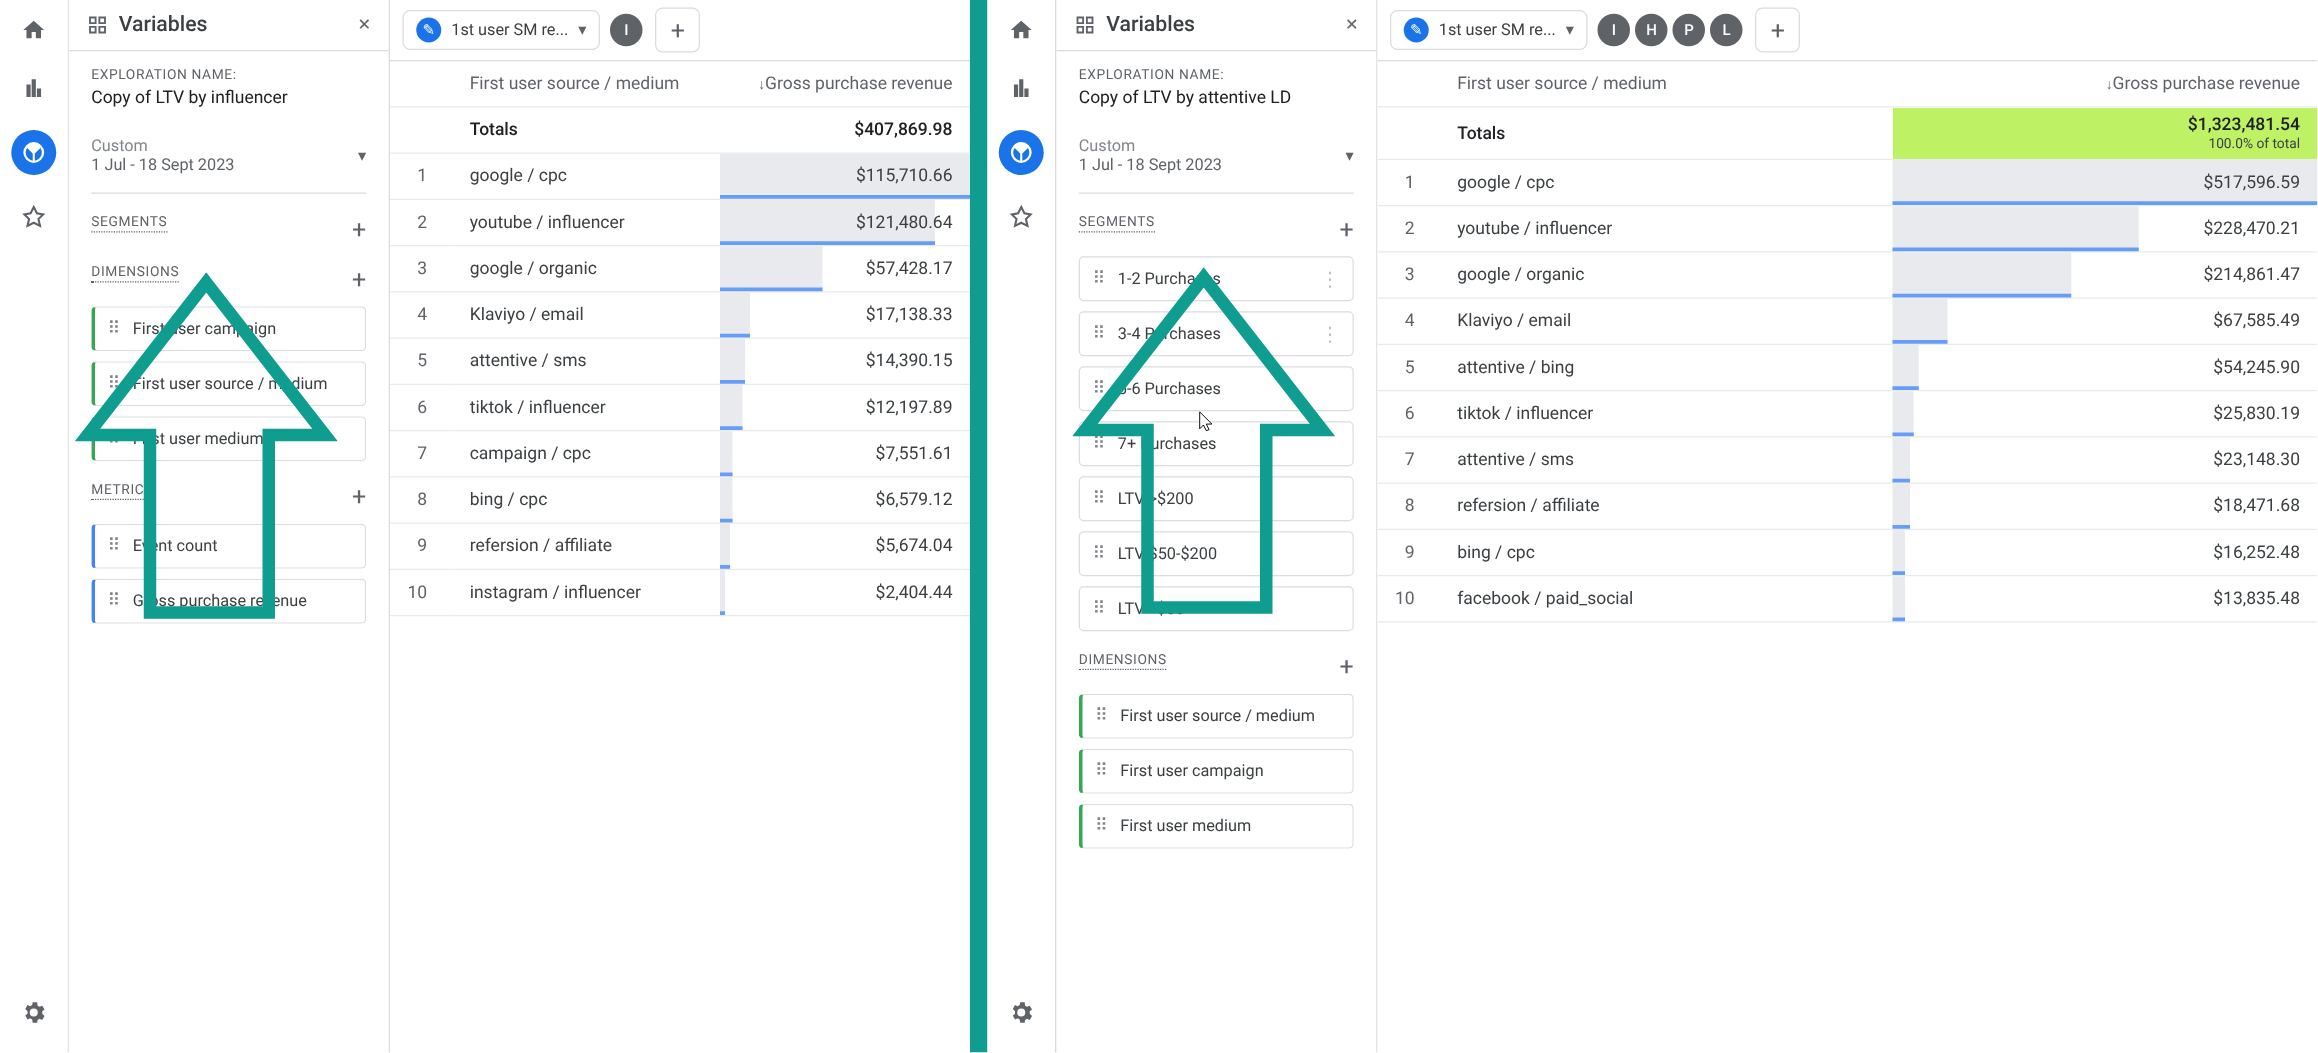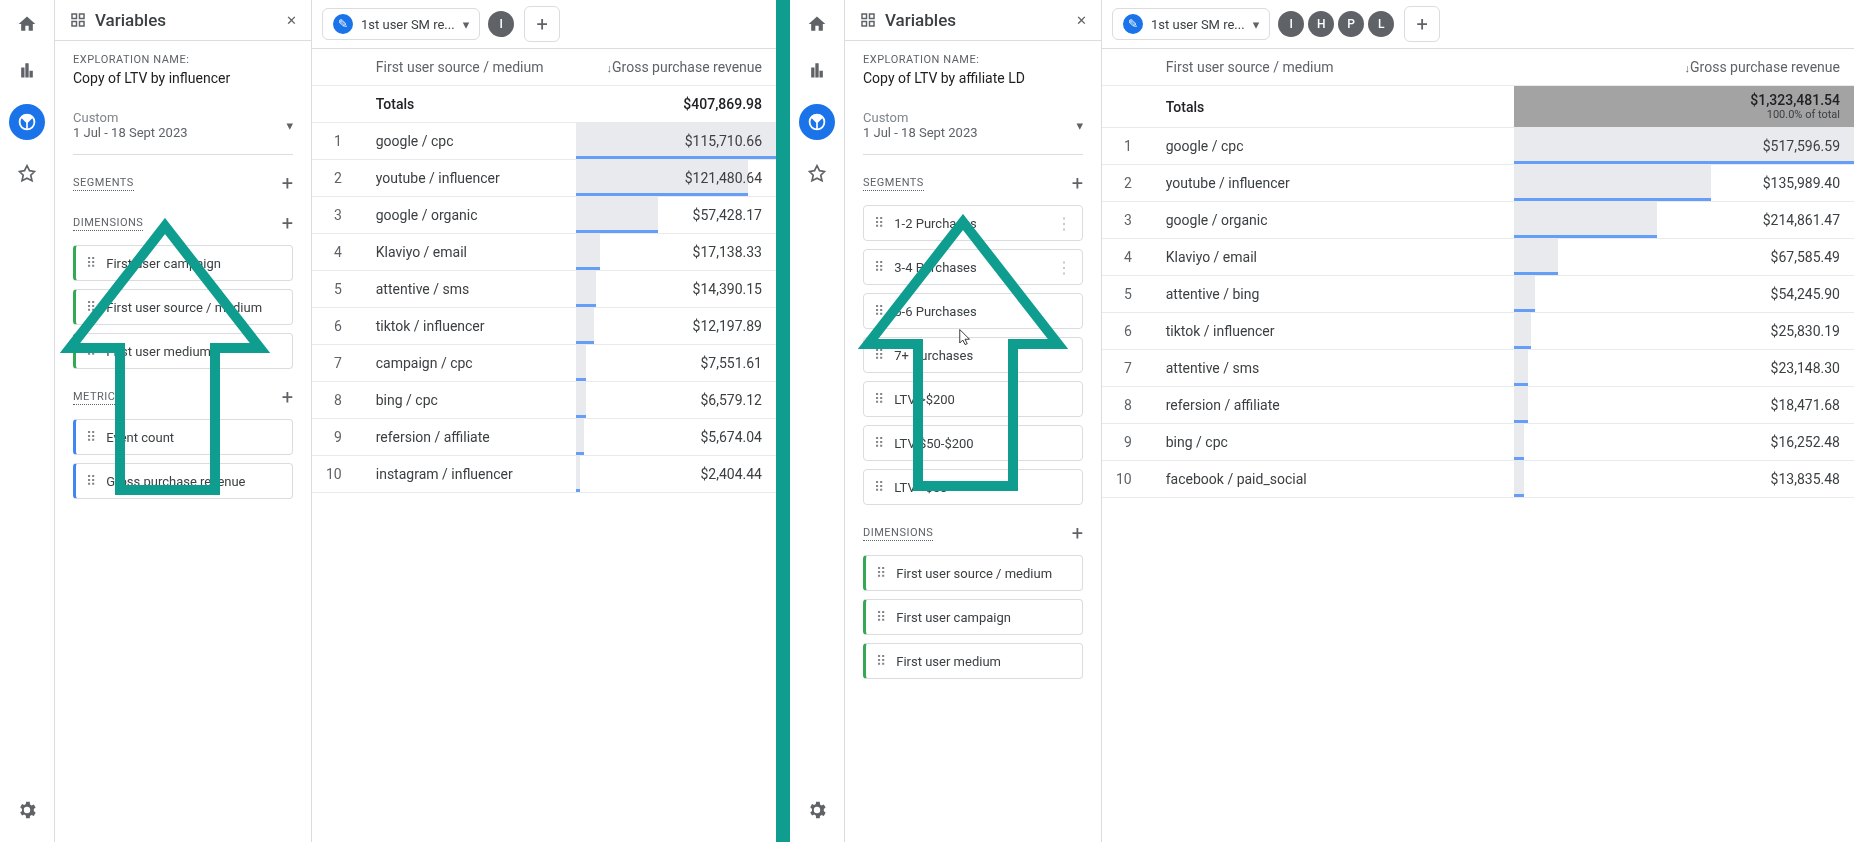--- a/index.html
+++ b/index.html
@@ -22,21 +22,21 @@
 .var-header .close { color: #5f6368; cursor: pointer; }
 
 .var-body { padding: 12px 18px; overflow-y: auto; }
 .vlabel { font-size: 11px; letter-spacing: 0.5px; color: #5f6368; text-transform: uppercase; margin-bottom: 4px; }
 .vlabel.dotted { border-bottom: 1px dotted #5f6368; display: inline-block; padding-bottom: 1px; }
 .expname { font-size: 14px; color: #202124; margin-bottom: 18px; }
 .date-sel { display: flex; align-items: center; justify-content: space-between; color: #5f6368; padding: 6px 0 14px 0; border-bottom: 1px solid #dadce0; cursor: pointer; }
 .date-sel .dtype { font-size: 13px; color: #80868b; }
 .date-sel .drange { font-size: 13px; }
 
-.section-hdr { display: flex; align-items: flex-end; justify-content: space-between; margin-top: 16px; margin-bottom: 10px; }
+.section-hdr { display: flex; align-items: flex-start; justify-content: space-between; margin-top: 16px; margin-bottom: 10px; }
 .section-hdr .plus { color: #5f6368; font-size: 20px; cursor: pointer; }
 
 .chip { display: flex; align-items: center; border: 1px solid #dadce0; border-radius: 4px; padding: 8px 10px; margin-bottom: 8px; font-size: 13px; color: #3c4043; cursor: grab; min-height: 36px; }
 .chip .drag { color: #80868b; margin-right: 10px; font-size: 14px; line-height: 1; }
 .chip.dim { border-left: 3px solid #34a853; }
 .chip.met { border-left: 3px solid #4285f4; }
 .chip.seg { position: relative; }
 .chip.seg .seg-dots { position: absolute; right: 10px; color: #bdc1c6; font-size: 16px; }
 
 .canvas { flex: 1; display: flex; flex-direction: column; background: #fff; }
@@ -51,21 +51,21 @@
 .data-area { flex: 1; overflow: auto; }
 .data-table { width: 100%; border-collapse: collapse; }
 .data-table th, .data-table td { padding: 10px 14px; font-size: 14px; border-bottom: 1px solid #e8eaed; }
 .data-table th { font-weight: 400; color: #5f6368; text-align: left; }
 .data-table th.col-dim { text-align: left; }
 .data-table th.col-rev { text-align: right; }
 .data-table td.idx { width: 40px; text-align: right; color: #5f6368; padding-right: 20px; }
 .data-table td.dim { text-align: left; }
 .data-table td.rev { text-align: right; position: relative; padding-left: 6px; }
 .totals-row td { font-weight: 500; color: #202124; }
-.totals-row td.rev.highlighted { background: #a3a3a3; padding-top: 6px; padding-bottom: 6px; }
+.totals-row td.rev.highlighted { background: #bef264; padding-top: 6px; padding-bottom: 6px; }
 .totals-row .pct { display: block; font-size: 11px; font-weight: 400; color: #3c4043; }
 .bar-bg { position: absolute; left: 0; top: 0; bottom: 0; background: #e8eaed; z-index: 0; }
 .bar-under { position: absolute; left: 0; bottom: 0; height: 3px; background: #669df6; z-index: 1; }
 .rev .val { position: relative; z-index: 2; }
 
 .arrow-overlay { position: absolute; pointer-events: none; z-index: 50; }
 .arrow-overlay svg { stroke: #0f9d8f; fill: none; stroke-width: 10; }
 
 .cursor-icon { position: absolute; z-index: 60; width: 18px; height: 18px; }
 
@@ -287,21 +287,21 @@
     <div class="var-panel">
       <div class="var-header">
         <svg width="18" height="18" viewBox="0 0 24 24">
             <path fill="none" stroke="#5f6368" stroke-width="2" d="M4 4h6v6H4zM14 4h6v6h-6zM4 14h6v6H4zM14 14h6v6h-6z"></path>
           </svg>
         <span class="title">Variables</span>
         <span class="close">✕</span>
       </div>
       <div class="var-body">
         <div class="vlabel">EXPLORATION NAME:</div>
-        <div class="expname">Copy of LTV by affiliate LD</div>
+        <div class="expname">Copy of LTV by attentive LD</div>
         <div class="date-sel">
           <div>
             <div class="dtype">Custom</div>
             <div class="drange">1 Jul - 18 Sept 2023</div>
           </div>
           <span>▾</span>
         </div>
 
         <div class="section-hdr">
           <span class="vlabel dotted">SEGMENTS</span>
@@ -395,21 +395,21 @@
               </td>
             </tr>
           <tr>
                 <td class="idx">1</td>
                 <td class="dim">google / cpc</td>
                 <td class="rev"><span class="bar-bg" style="width:100%;"></span><span class="bar-under" style="width:100%;"></span><span class="val">$517,596.59</span></td>
               </tr>
               <tr>
                 <td class="idx">2</td>
                 <td class="dim">youtube / influencer</td>
-                <td class="rev"><span class="bar-bg" style="width:58%;"></span><span class="bar-under" style="width:58%;"></span><span class="val">$135,989.40</span></td>
+                <td class="rev"><span class="bar-bg" style="width:58%;"></span><span class="bar-under" style="width:58%;"></span><span class="val">$228,470.21</span></td>
               </tr>
               <tr>
                 <td class="idx">3</td>
                 <td class="dim">google / organic</td>
                 <td class="rev"><span class="bar-bg" style="width:42%;"></span><span class="bar-under" style="width:42%;"></span><span class="val">$214,861.47</span></td>
               </tr>
               <tr>
                 <td class="idx">4</td>
                 <td class="dim">Klaviyo / email</td>
                 <td class="rev"><span class="bar-bg" style="width:13%;"></span><span class="bar-under" style="width:13%;"></span><span class="val">$67,585.49</span></td>

